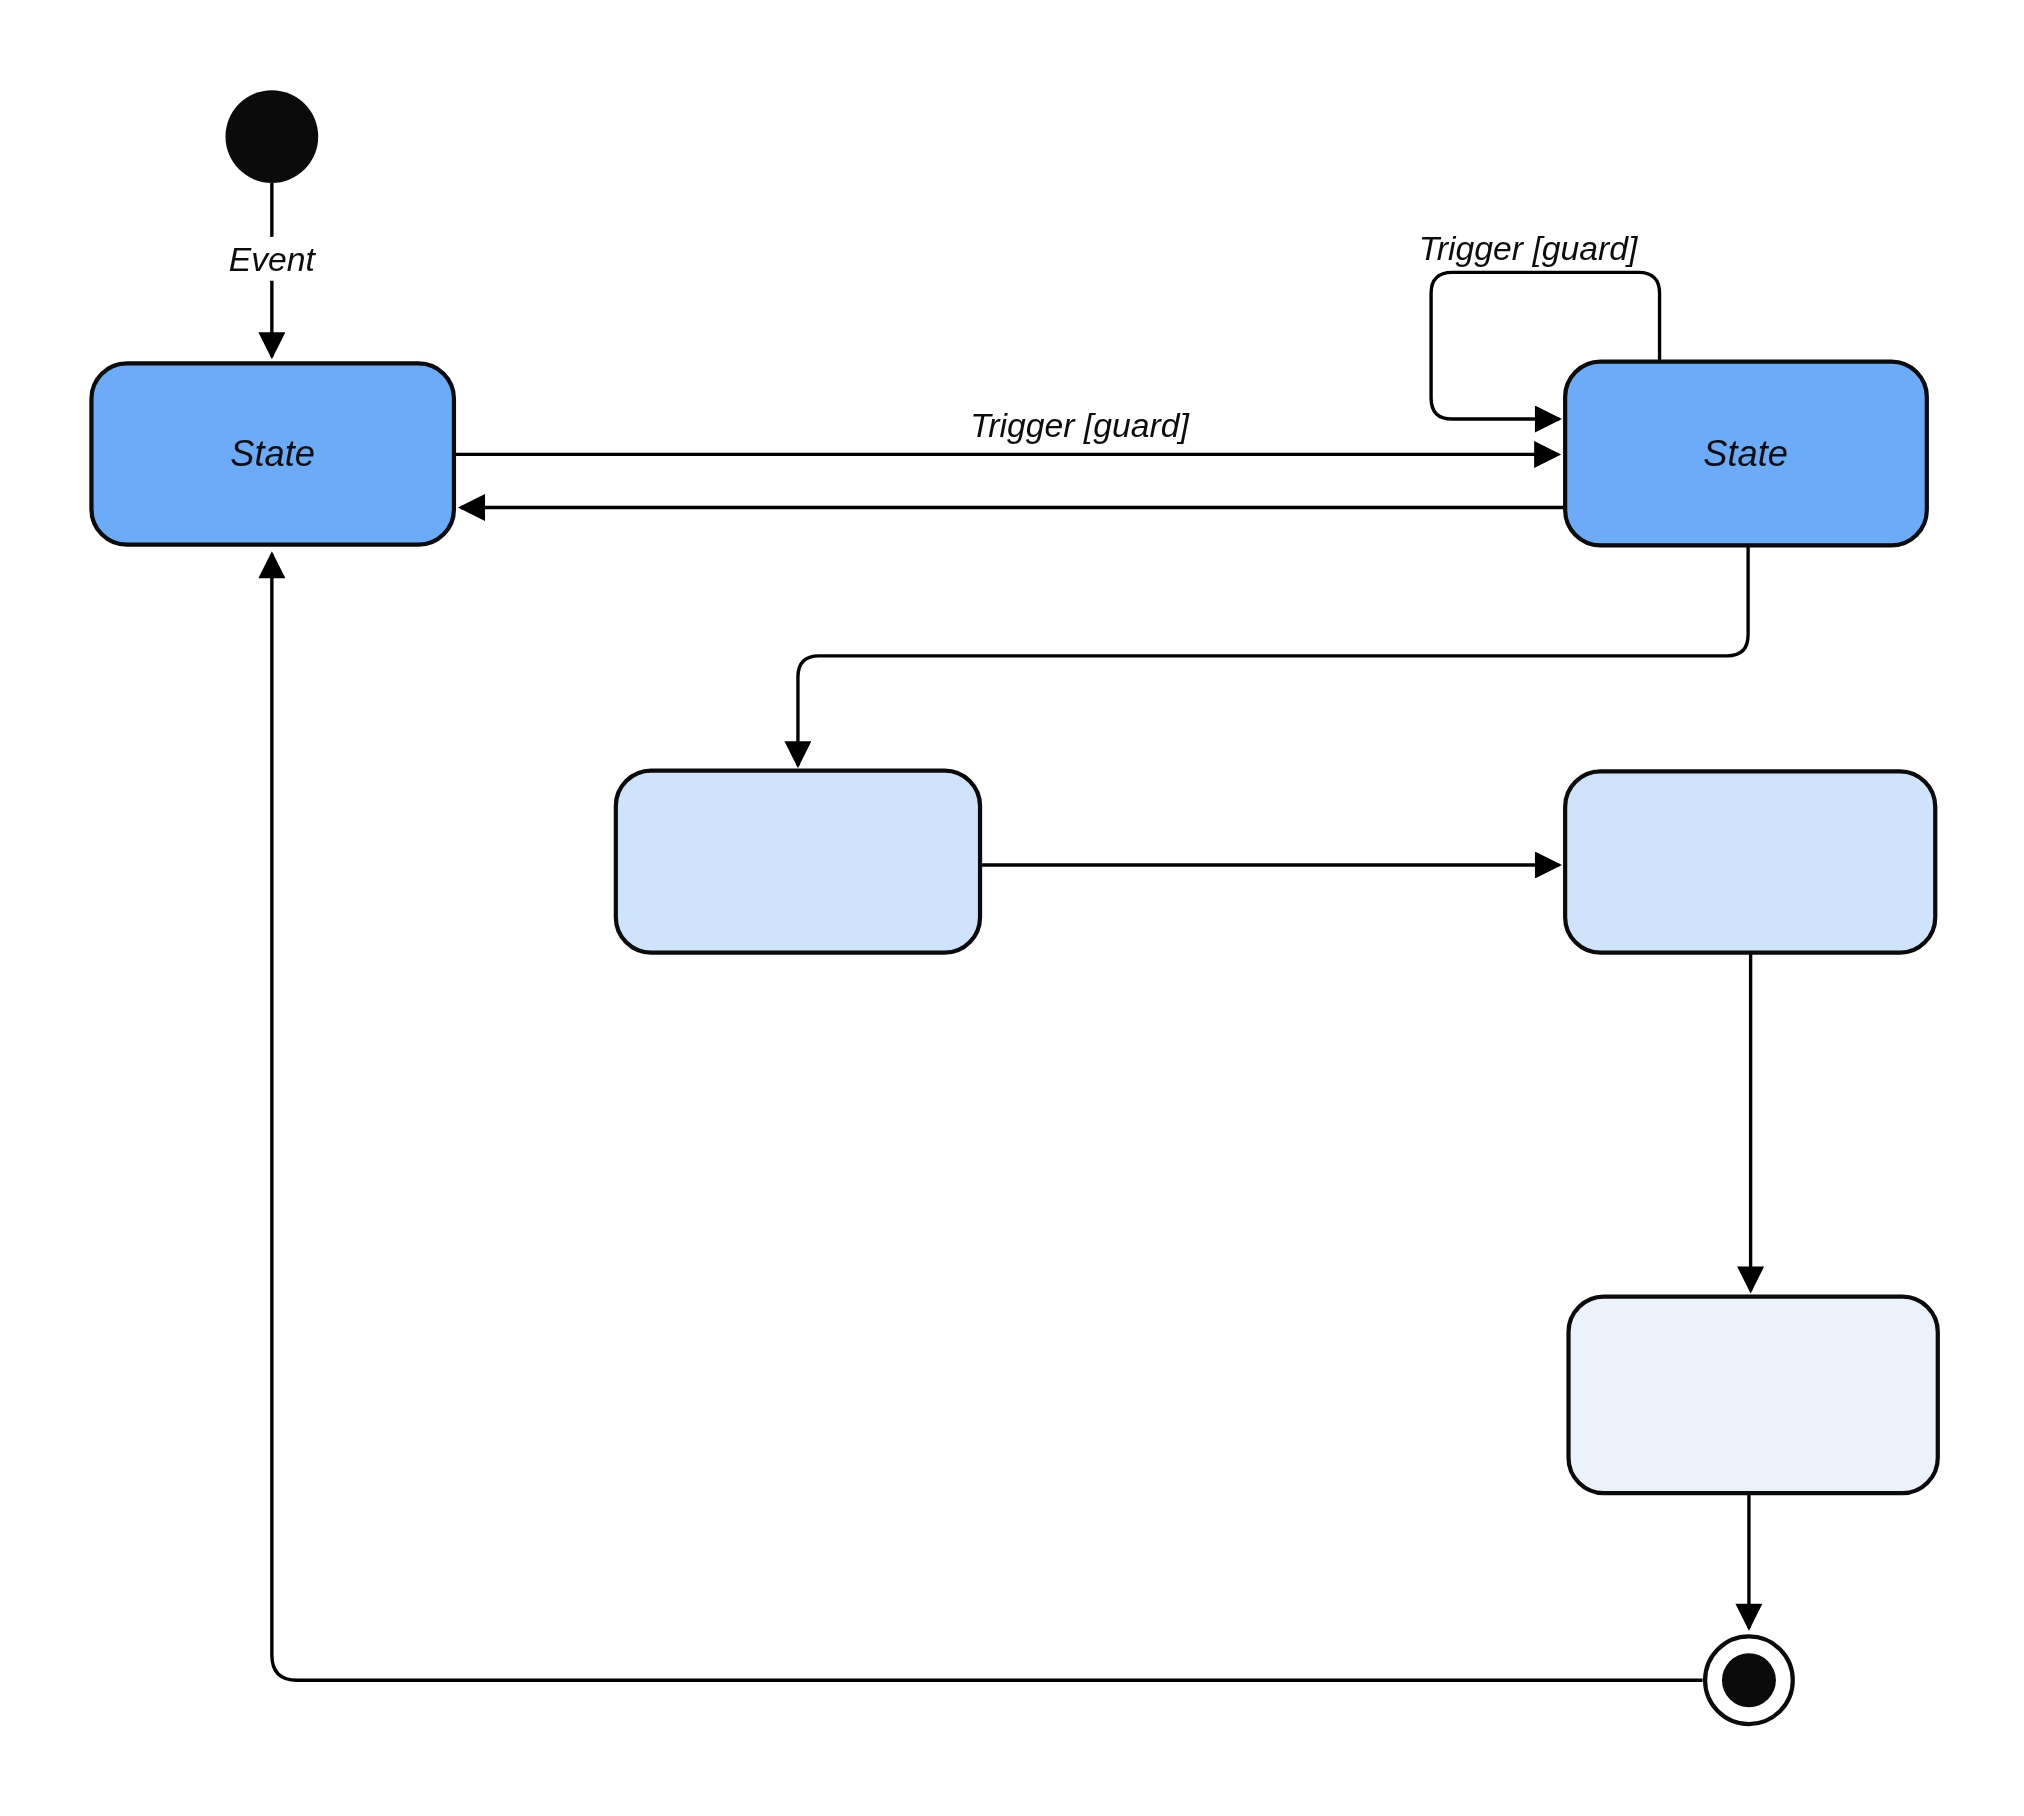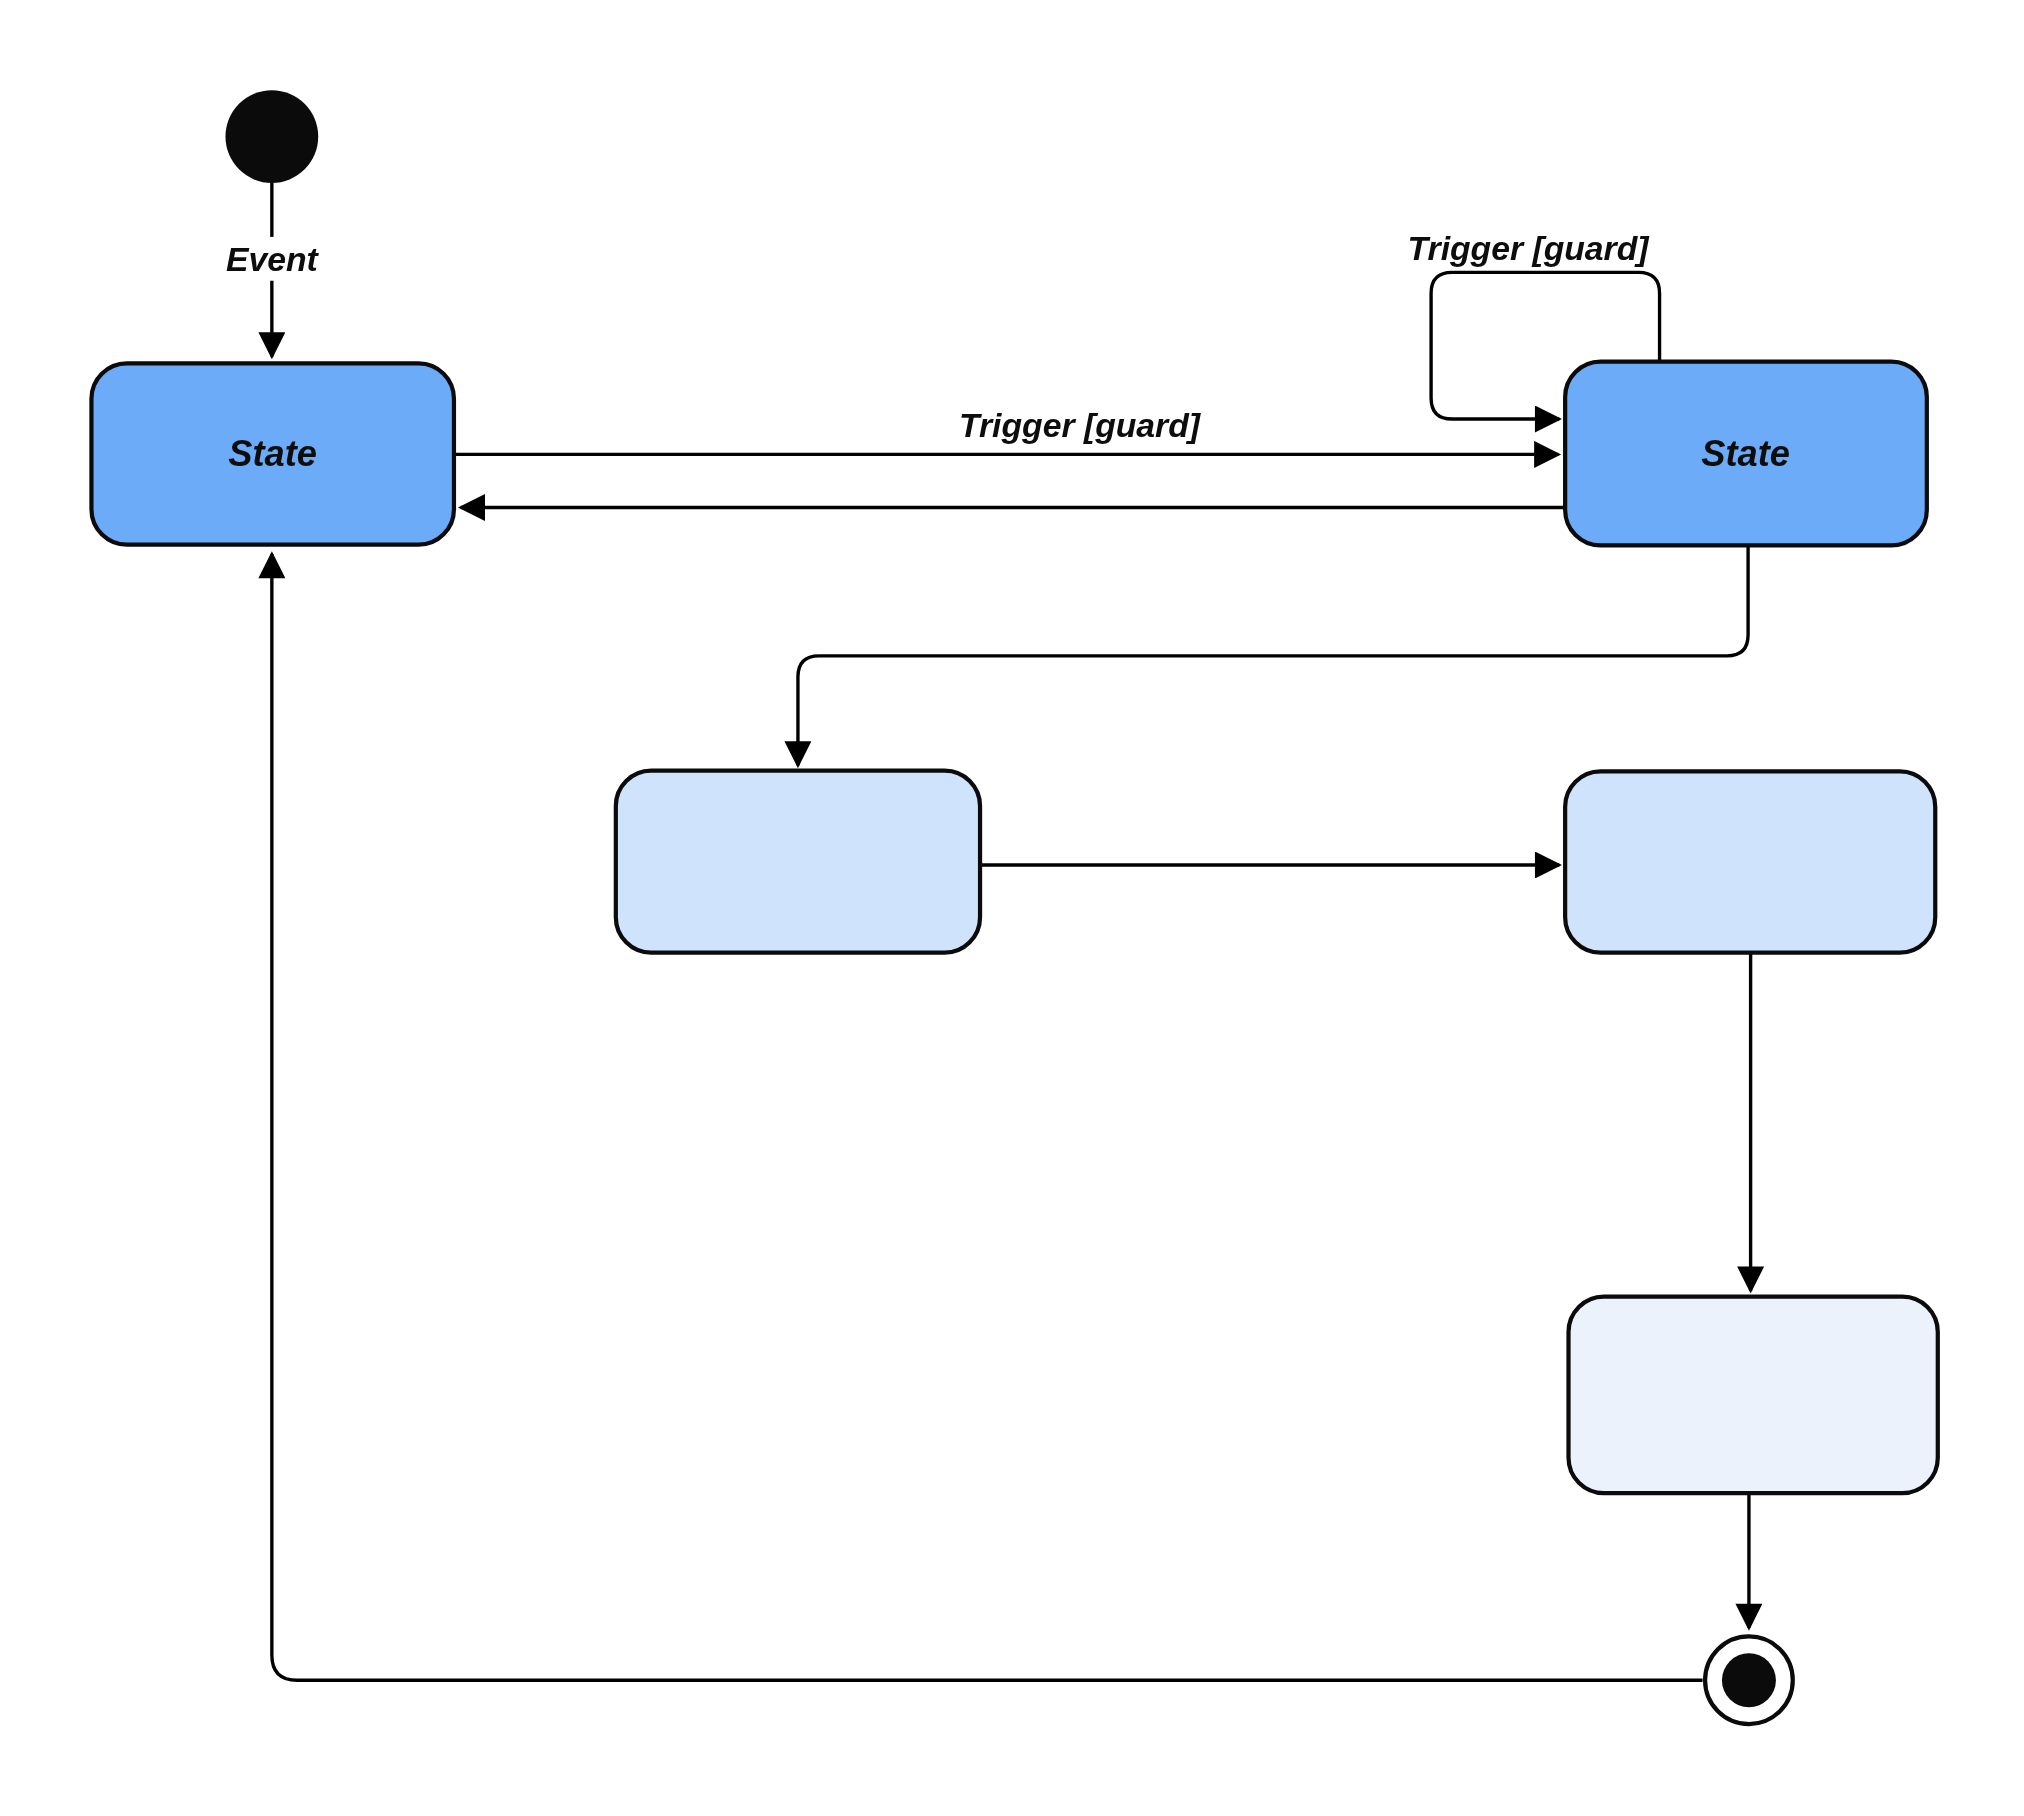--- a/index.html
+++ b/index.html
@@ -5,21 +5,20 @@
   html, body {
     margin: 0;
     padding: 0;
     background: #ffffff;
   }
   .stage {
     width: 2025px;
     height: 1816px;
     background: #ffffff;
     position: relative;
-    font-weight: bold;
   }
   svg { display: block; }
   .edge {
     stroke: #000000;
     stroke-width: 4;
     fill: none;
   }
   .node-shape {
     stroke: #0b0b0b;
     stroke-width: 5;

